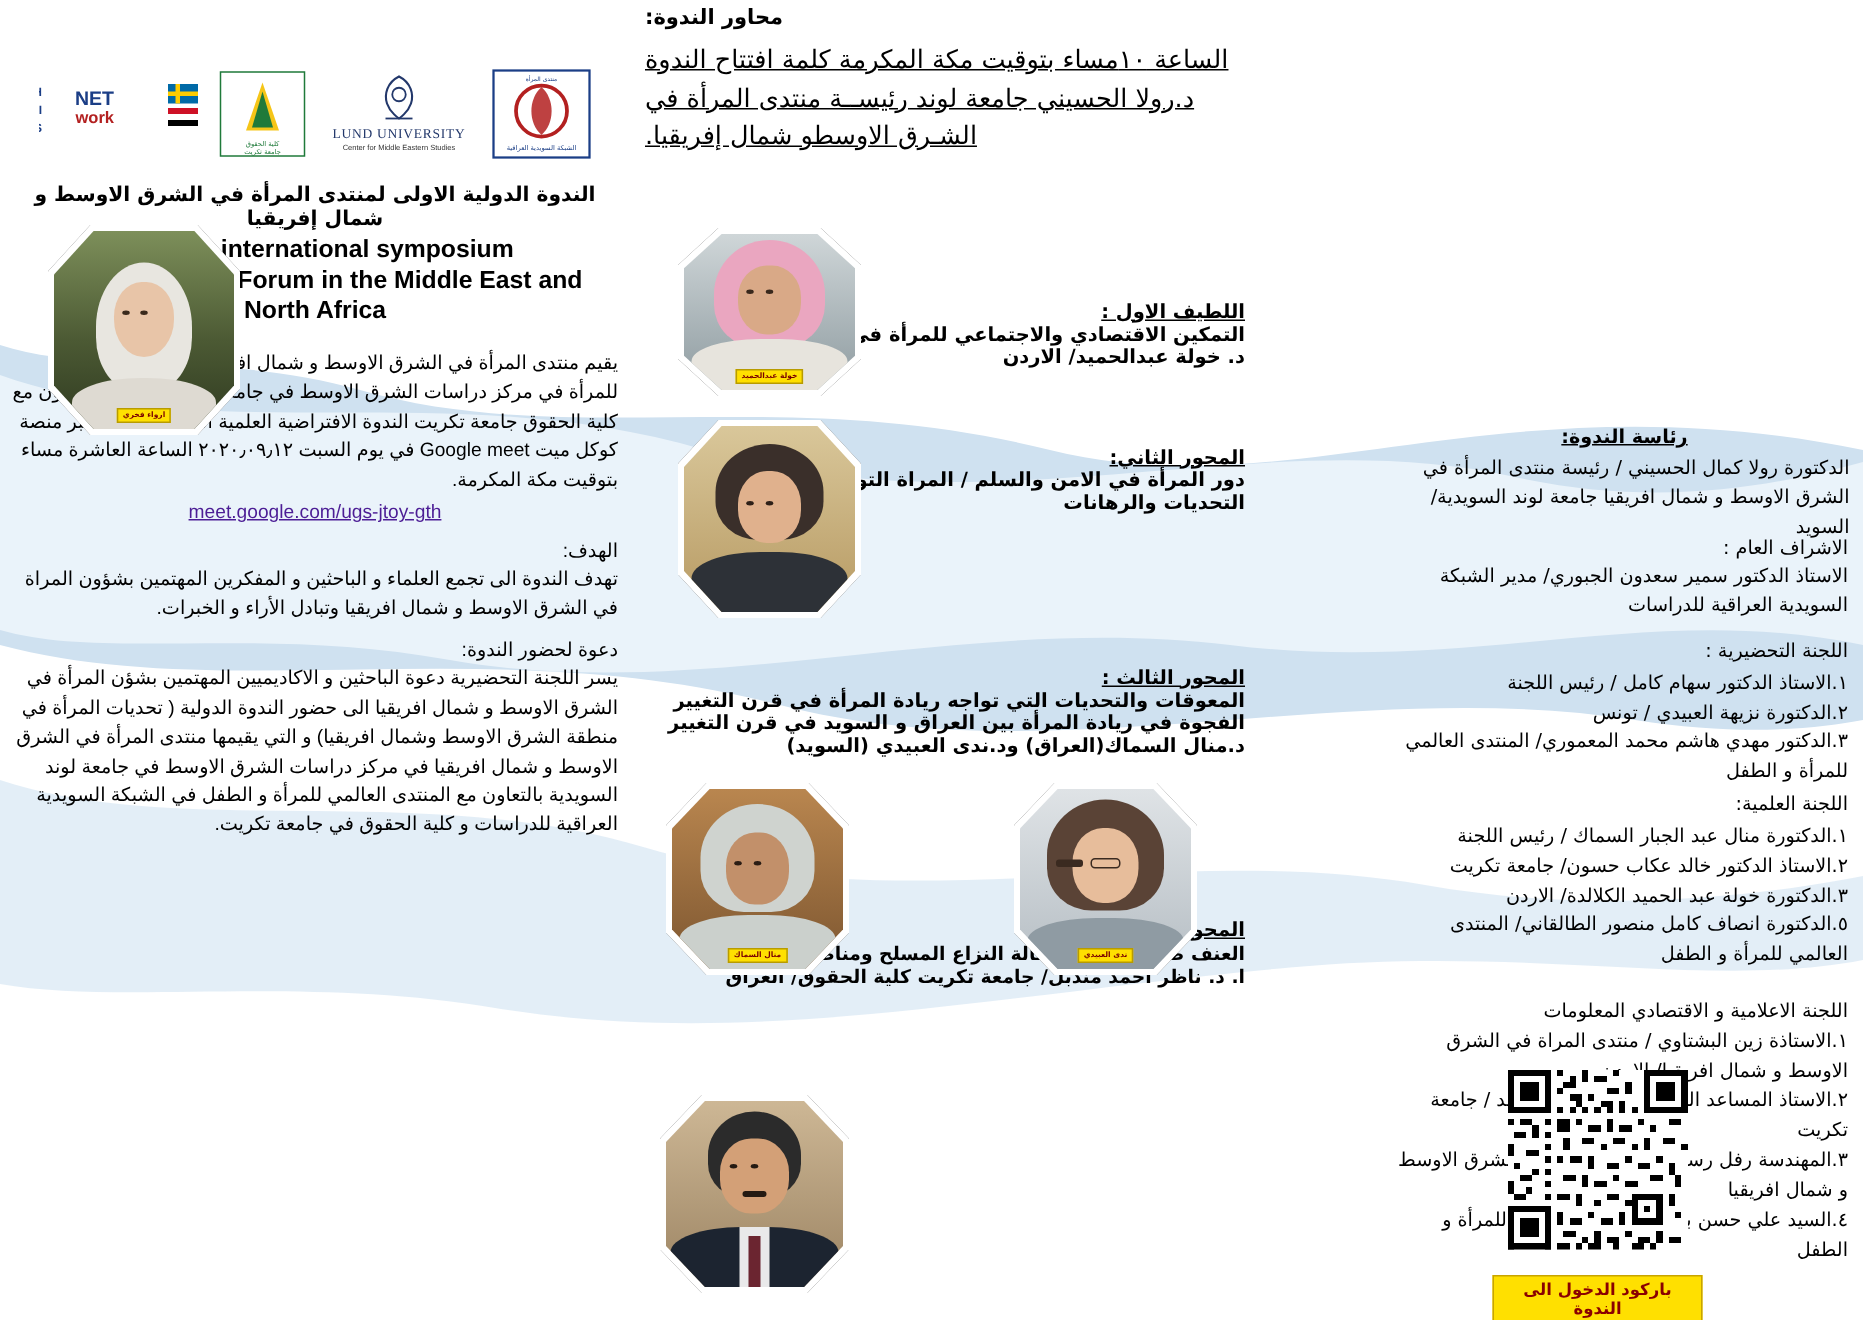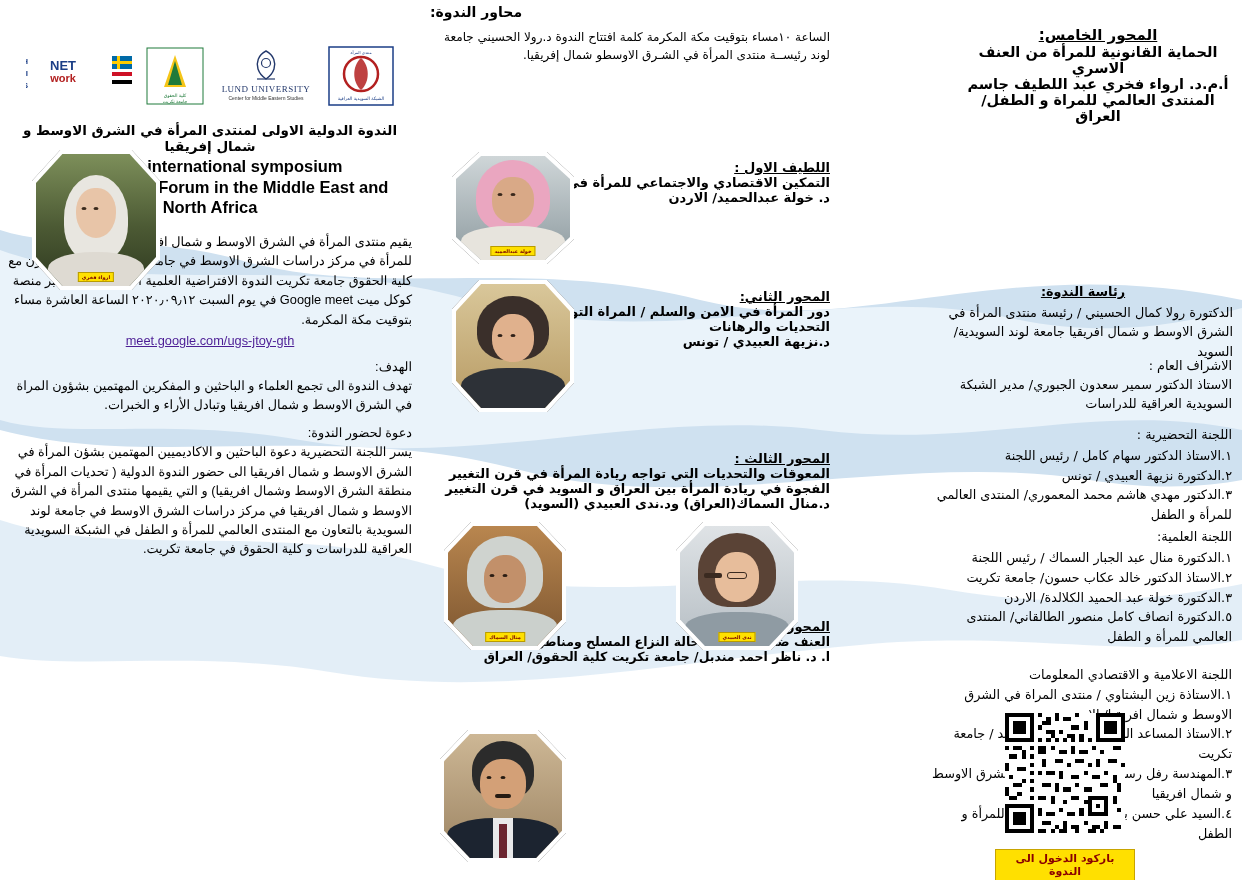--- a/index.html
+++ b/index.html
@@ -34,21 +34,21 @@
   .supervision { position:absolute; right:10px; top:356px; width:300px; font-size:12.8px; line-height:1.5; }
 
   .prep { position:absolute; right:10px; top:425px; width:300px; font-size:12.8px; line-height:1.55; }
   .prep .hd { margin-bottom:1px; }
 
   .media { position:absolute; right:10px; top:665px; width:300px; font-size:12.8px; line-height:1.55; }
 
   
   .col-center { position:absolute; left:430px; top:4px; width:400px; }
   .axes-head { text-align:left; font-weight:bold; font-size:14px; padding-right:10px; }
-  .center-text { font-size:12px; line-height:1.5; text-align:right; }
+  .center-text { font-size:17px; line-height:1.5; text-align:left;text-decoration:underline; }
 
   .axis-h { font-weight:bold; text-decoration:underline; font-size:13px; }
   .axis-b { font-weight:bold; font-size:13px; }
 
   .blk { margin-bottom:6px; }
 
   
   .col-left { position:absolute; left:8px; top:40px; width:404px; }
   .logos { display:flex; align-items:center; justify-content:center; gap:10px; height:72px; }
   .logo { display:flex; align-items:center; justify-content:center; }
@@ -111,28 +111,20 @@
     <path d="M0,0 L1242,0 L1242,300 C1000,250 860,340 700,300 C520,255 380,300 240,260 C150,234 60,250 0,230 Z" fill="#ffffff"></path>
     <path d="M0,250 C140,300 300,250 470,300 C660,356 840,280 1010,318 C1110,340 1190,322 1242,308 L1242,430 C1100,400 980,450 820,430 C640,408 470,470 300,440 C170,417 70,440 0,420 Z" fill="#eaf3fa"></path>
     <path d="M0,430 C150,470 330,420 520,470 C700,517 900,450 1090,480 C1160,491 1210,486 1242,480 L1242,880 L0,880 Z" fill="#ffffff"></path>
     <path d="M0,520 C120,560 280,520 430,565 C600,615 780,560 950,590 C1070,611 1180,596 1242,584 L1242,640 C1140,660 1020,630 860,645 C660,663 500,700 330,672 C200,650 80,670 0,656 Z" fill="#dceaf5" opacity="0.8"></path>
     <path d="M0,700 C140,742 320,700 500,744 C680,788 880,736 1060,760 C1140,770 1200,766 1242,760 L1242,880 L0,880 Z" fill="#ffffff"></path>
   </svg>
 </div>
 
 <div class="page">
 
-  <div class="col-right ar">
-    <div class="fifth-block">
-      <div class="h">المحور الخامس:</div>
-      <div class="l">الحماية القانونية للمرأة من العنف الاسري</div>
-      <div class="l">أ.م.د. ارواء فخري عبد اللطيف جاسم</div>
-      <div class="l">المنتدى العالمي للمراة و الطفل/ العراق</div>
-    </div>
-  </div>
 
   <div class="chair-block ar">
     <div class="hd">رئاسة الندوة:</div>
     <div>الدكتورة رولا كمال الحسيني  /  رئيسة منتدى المرأة في الشرق الاوسط و شمال افريقيا جامعة لوند السويدية/ السويد</div>
   </div>
 
   <div class="supervision ar">
     <div>الاشراف العام :</div>
     <div>الاستاذ الدكتور سمير سعدون الجبوري/ مدير الشبكة السويدية العراقية للدراسات</div>
   </div>
@@ -160,25 +152,24 @@
   <div class="col-center ar">
     <div class="axes-head">محاور الندوة:</div>
     <div class="center-text blk" style="margin-top:8px">الساعة ١٠مساء بتوقيت مكة المكرمة كلمة افتتاح الندوة د.رولا  الحسيني جامعة لوند رئيســة منتدى المرأة في الشـرق الاوسطو شمال إفريقيا.</div>
 
     <div class="blk" style="margin-top:96px">
       <div class="axis-h">اللطيف الاول :</div>
       <div class="axis-b">التمكين الاقتصادي والاجتماعي للمرأة في قرن التغيير</div>
       <div class="axis-b">د. خولة عبدالحميد/ الاردن</div>
     </div>
 
-    <div class="blk" style="margin-top:84px">
+    <div class="blk" style="margin-top:52px">
       <div class="axis-h">المحور الثاني:</div>
       <div class="axis-b">دور المرأة في الامن والسلم / المراة التونسية...</div>
       <div class="axis-b">التحديات والرهانات</div>
-      <div class="axis-b">د.نزيهة العبيدي / تونس</div>
     </div>
 
     <div class="blk" style="margin-top:102px">
       <div class="axis-h">المحور الثالث :</div>
       <div class="axis-b">المعوقات والتحديات التي تواجه ريادة المرأة  في قرن التغيير</div>
       <div class="axis-b">الفجوة في ريادة المرأة بين العراق و السويد في قرن التغيير</div>
       <div class="axis-b">د.منال السماك(العراق)  ود.ندى العبيدي (السويد)</div>
     </div>
 
     <div class="blk" style="margin-top:108px">

